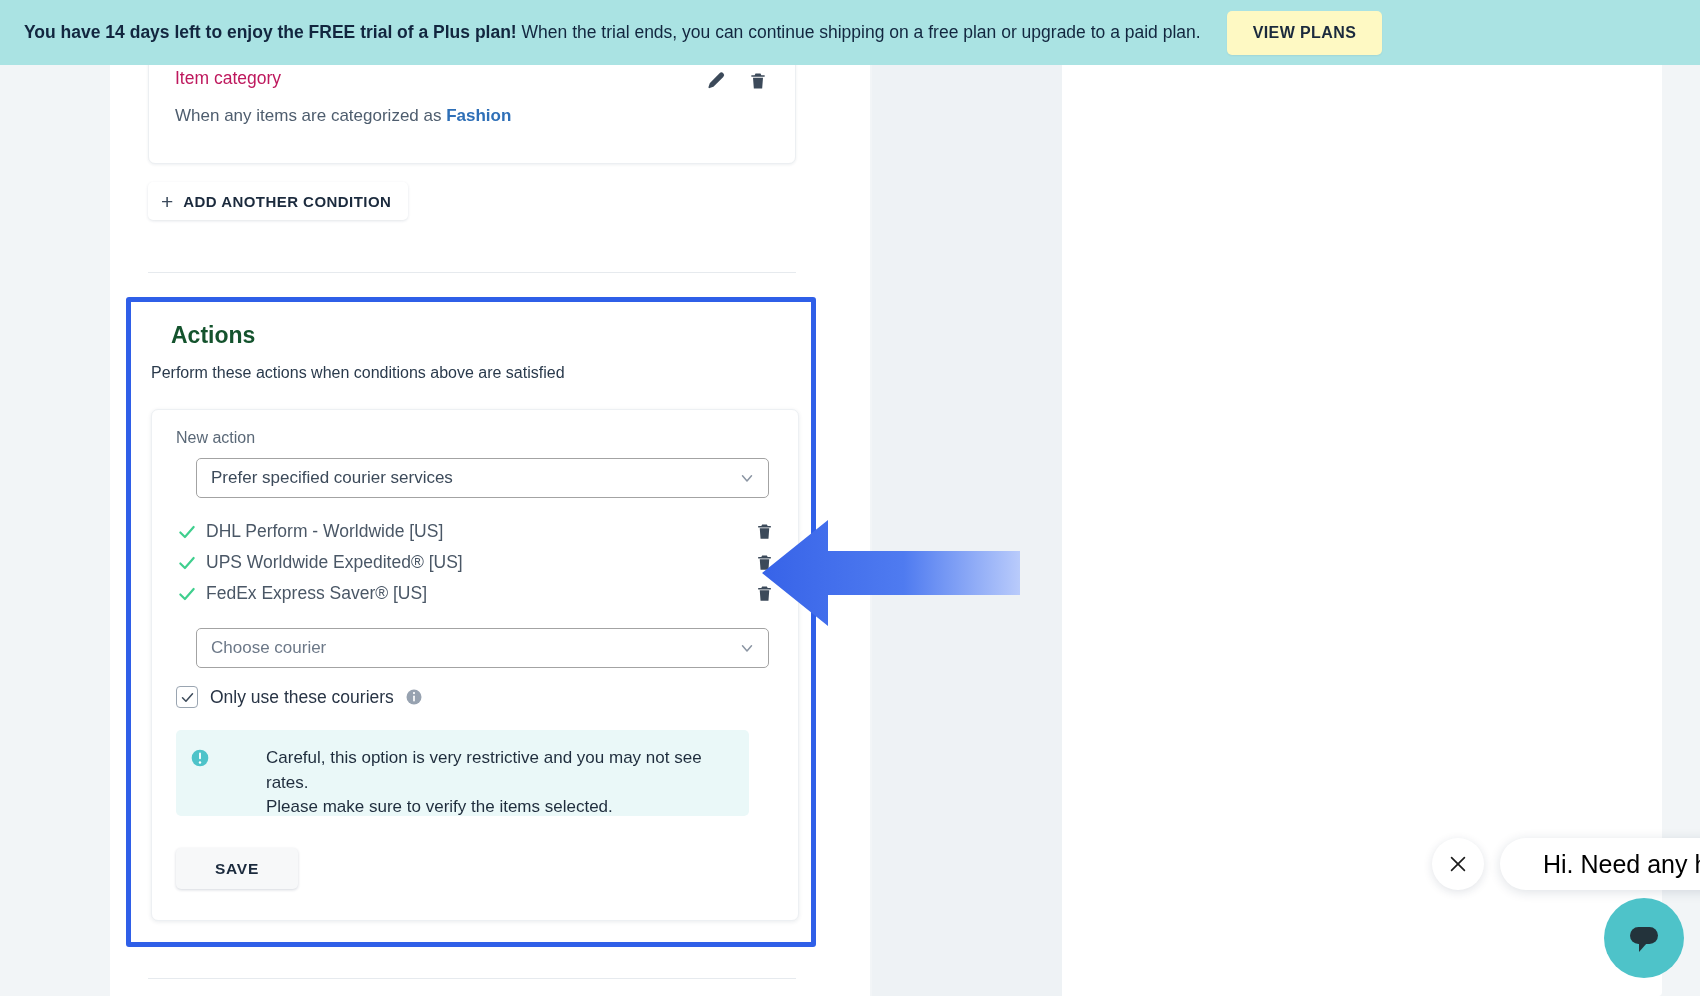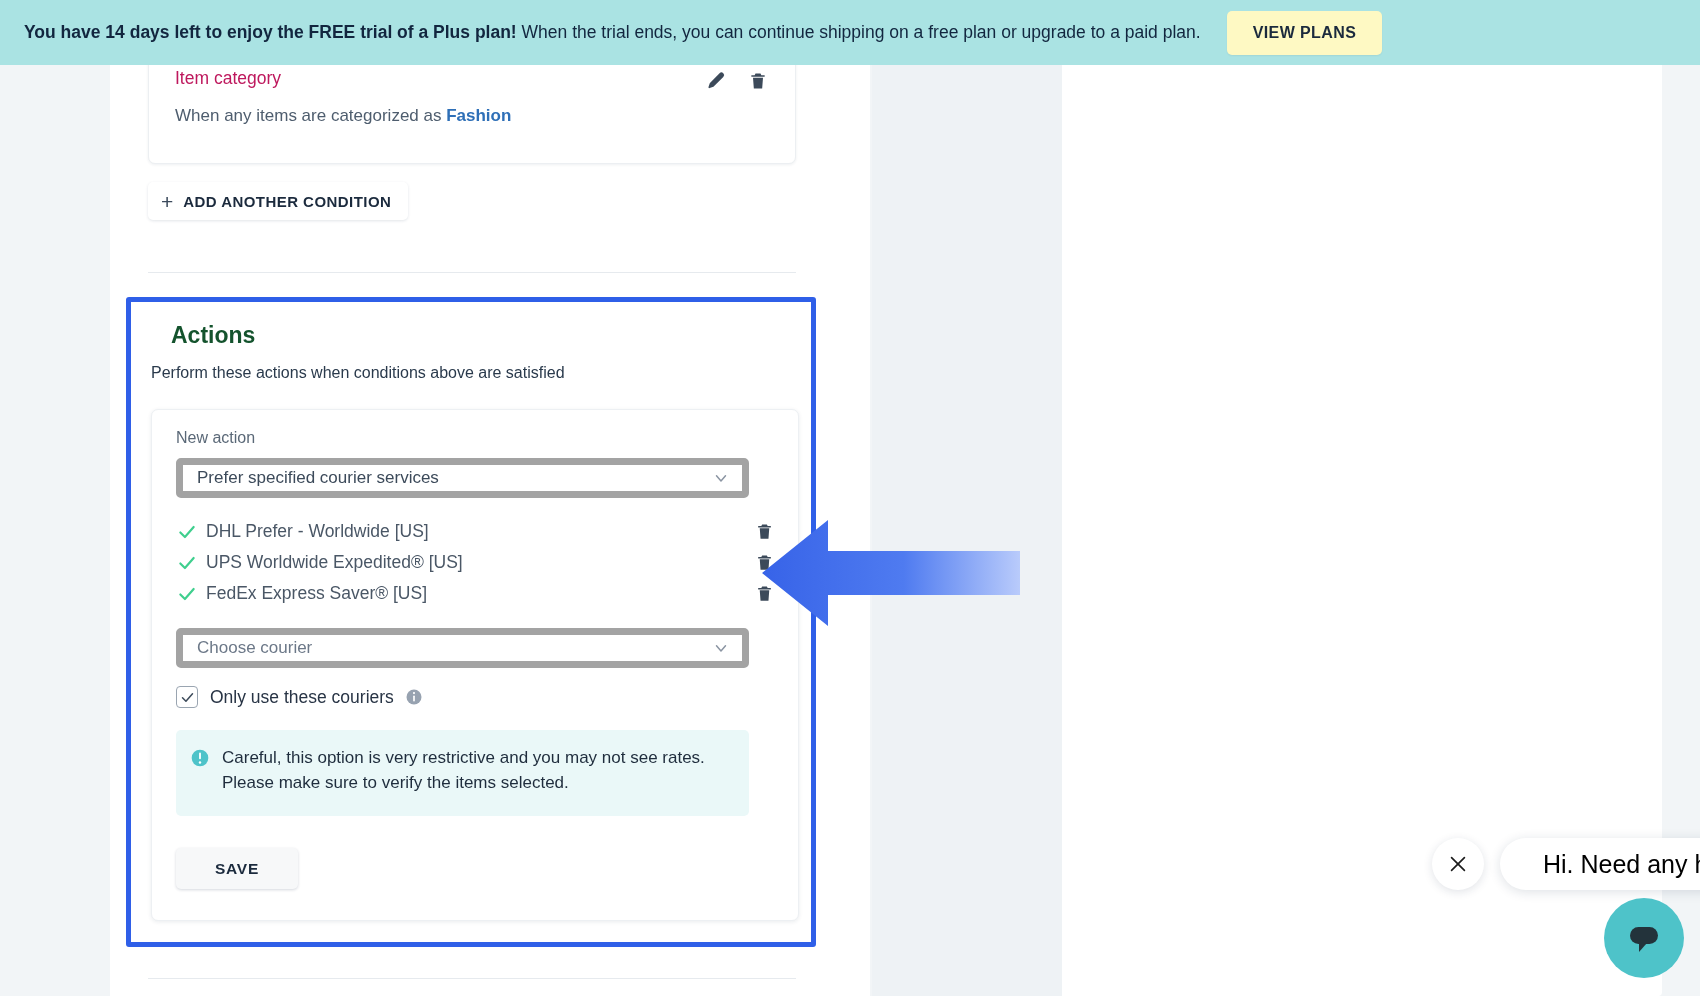--- a/index.html
+++ b/index.html
@@ -165,25 +165,26 @@
     border: 1px solid #edf0f3;
     border-radius: 7px;
     box-shadow: 0 1px 4px rgba(20,40,70,.09);
   }
   #new-action-label {
     position: absolute; left: 24px; top: 19px;
     font-size: 16px; color: #5a6877;
   }
   .select-box {
     position: absolute;
-    border: 7px solid #a3a3a3;
+    border: 1px solid #a3a3a3;
     border-radius: 5px;
     background: #ffffff;
     display: flex; align-items: center;
     cursor: pointer;
+    margin-left: 20px;
   }
   .select-box .sel-text {
     font-size: 17px; color: #3c4a5a;
     padding-left: 14px;
   }
   .select-box .sel-text.placeholder { color: #6c7888; }
   .select-box .chev {
     position: absolute; right: 12px; top: 50%;
     transform: translateY(-50%);
     width: 18px; height: 18px;
@@ -248,20 +249,21 @@
 
   
   #careful-alert {
     position: absolute;
     left: 24px; top: 320px;
     width: 573px; height: 86px;
     background: #eaf8f8;
     border-radius: 5px;
     display: flex;
     padding: 16px 16px 16px 14px;
+    gap: 44px;
   }
   #careful-alert .alert-icon {
     flex: 0 0 20px;
     width: 20px; height: 20px;
     margin-right: 12px; margin-top: 2px;
   }
   #careful-alert .alert-text {
     font-size: 17px; color: #1f2d3d; line-height: 1.45;
   }
 
@@ -375,21 +377,21 @@
       </span>
     </div>
 
     <div id="courier-list">
       <div class="courier-row">
         <span class="check">
           <svg width="20" height="20" viewBox="0 0 24 24" fill="none" stroke="#3fcf8e" stroke-width="2.6" stroke-linecap="round" stroke-linejoin="round">
               <polyline points="4 12.5 9.5 18 20 6"></polyline>
             </svg>
         </span>
-        <span class="cname">DHL Prefer - Worldwide [US]</span>
+        <span class="cname">DHL Perform - Worldwide [US]</span>
         <span class="trash">
           <svg width="19" height="19" viewBox="0 0 24 24" fill="#3c4a5a">
               <path d="M9 3h6l1 2h4v2H4V5h4l1-2zM6 8h12l-1 13H7L6 8z"></path>
             </svg>
         </span>
       </div>
       <div class="courier-row">
         <span class="check">
           <svg width="20" height="20" viewBox="0 0 24 24" fill="none" stroke="#3fcf8e" stroke-width="2.6" stroke-linecap="round" stroke-linejoin="round">
               <polyline points="4 12.5 9.5 18 20 6"></polyline>

